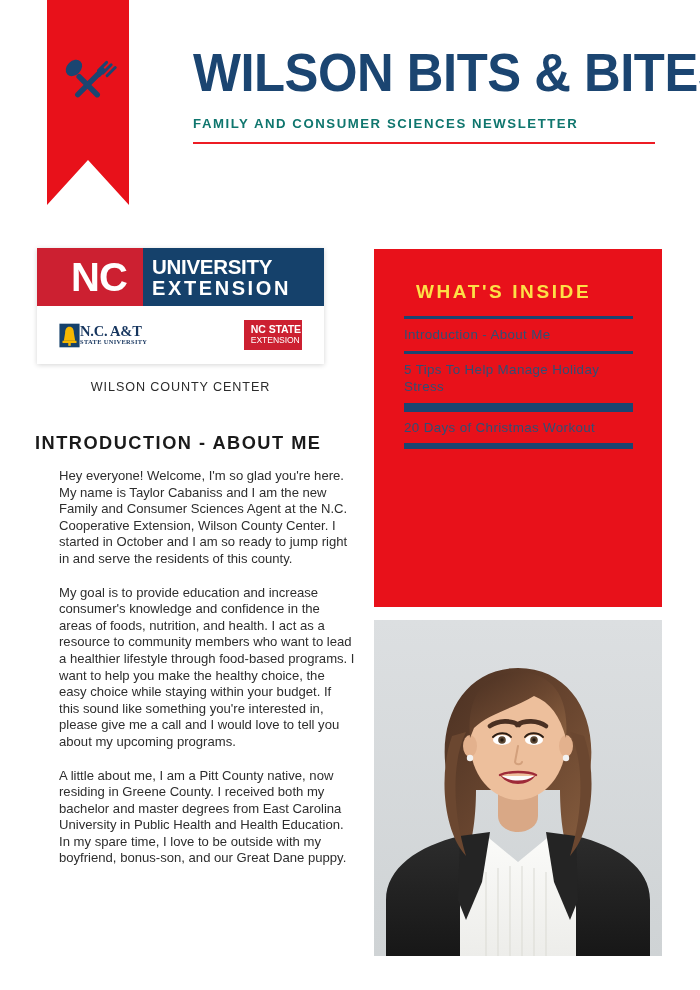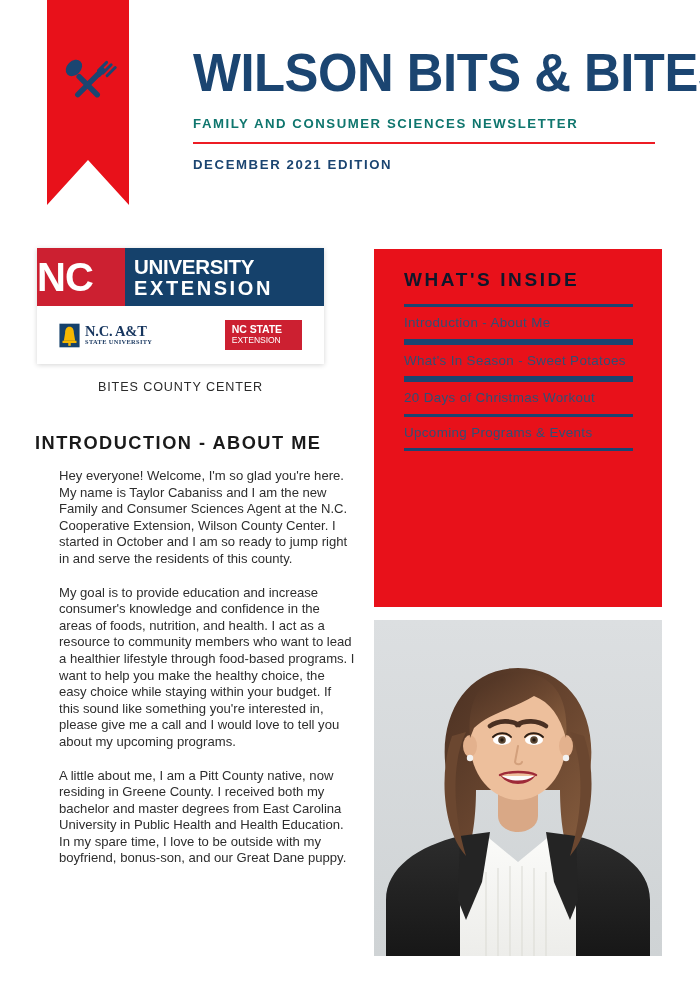--- a/index.html
+++ b/index.html
@@ -90,21 +90,22 @@
   }
   .ext-logo-top {
     display: flex;
     height: 58px;
   }
   .ext-nc {
     width: 88px;
     background: #CC2031;
     display: flex;
     align-items: center;
-    justify-content: flex-start;
+    justify-content: center;
+    padding-left: 18px;
   }
   .ext-nc span {
     color: #ffffff;
     font-size: 40px;
     font-weight: bold;
     letter-spacing: -1px;
     line-height: 1;
   }
   .ext-coop {
     flex: 1;
@@ -131,21 +132,20 @@
   .ext-logo-bottom {
     height: 58px;
     display: flex;
     align-items: center;
     padding: 0 22px;
     justify-content: space-between;
   }
   .ncat-lockup {
     display: flex;
     align-items: center;
-    gap: 5px;
   }
   .ncat-mark {
     width: 21px;
     height: 25px;
   }
   .ncat-text-l1 {
     font-family: "Liberation Serif", serif;
     font-size: 14.5px;
     font-weight: bold;
     color: #16355E;
@@ -155,21 +155,21 @@
   .ncat-text-l2 {
     font-family: "Liberation Serif", serif;
     font-size: 6.4px;
     font-weight: bold;
     color: #16355E;
     letter-spacing: 0.35px;
     line-height: 8px;
   }
   .ncstate-badge {
     background: #CC2031;
-    padding: 4px 20px 5px 7px;
+    padding: 4px 1px 5px 7px;
   }
   .ncstate-l1 {
     color: #ffffff;
     font-size: 10.5px;
     font-weight: bold;
     line-height: 11px;
     letter-spacing: -0.1px;
   }
   .ncstate-l2 {
     color: #ffffff;
@@ -217,24 +217,24 @@
   .inside-box {
     position: absolute;
     left: 374px; top: 249px;
     width: 288px;
     height: 358px;
     background: #E8111A;
     box-sizing: border-box;
     padding: 20px 22px 0 30px;
   }
   .inside-heading {
-    margin: 0;
+    margin: 12px;
     font-size: 19px;
     font-weight: bold;
-    color: #0f172a;
+    color: #fde047;
     letter-spacing: 2.6px;
   }
   .toc {
     margin-top: 13px;
   }
   .toc-rule {
     height: 3px;
     background: #1B4571;
     margin-right: 7px;
   }
@@ -278,21 +278,20 @@
         <rect x="50.2" y="11.0" width="3.0" height="15" rx="1.5" transform="rotate(45 51.7 18.5)"></rect>
         <rect x="54.4" y="13.8" width="3.0" height="15" rx="1.5" transform="rotate(45 55.9 21.3)"></rect>
       </g>
     </svg>
   </div>
 
   <div class="masthead">
     <h1 class="masthead-title">WILSON BITS &amp; BITES</h1>
     <div class="masthead-subtitle">FAMILY AND CONSUMER SCIENCES NEWSLETTER</div>
     <div class="masthead-rule"></div>
-    <div class="masthead-edition">DECEMBER 2021 EDITION</div>
   </div>
 
 </div>
 
 <div class="ext-logo">
   <div class="ext-logo-top">
     <div class="ext-nc">
       <span>NC</span>
     </div>
     <div class="ext-coop">
@@ -316,41 +315,40 @@
     </div>
 
     <div class="ncstate-badge">
       <div class="ncstate-l1">NC STATE</div>
       <div class="ncstate-l2">EXTENSION</div>
     </div>
 
   </div>
 </div>
 
-<div class="county-center">BITES COUNTY CENTER</div>
+<div class="county-center">WILSON COUNTY CENTER</div>
 
 <div class="inside-box">
   <h2 class="inside-heading">WHAT'S INSIDE</h2>
   <div class="toc">
 
     <div class="toc-rule"></div>
     <div class="toc-item">Introduction - About Me</div>
 
     <div class="toc-rule"></div>
-
-    <div class="toc-rule"></div>
-    <div class="toc-item">What's In Season - Sweet Potatoes</div>
+    <div class="toc-item">5 Tips To Help Manage Holiday Stress</div>
+
+    <div class="toc-rule"></div>
 
     <div class="toc-rule"></div>
 
     <div class="toc-rule"></div>
     <div class="toc-item">20 Days of Christmas Workout</div>
 
     <div class="toc-rule"></div>
-    <div class="toc-item">Upcoming Programs &amp; Events</div>
 
     <div class="toc-rule"></div>
 
   </div>
 </div>
 
 <div class="intro">
   <h2 class="intro-heading">INTRODUCTION - ABOUT ME</h2>
   <div class="intro-body">
     <p>Hey everyone! Welcome, I'm so glad you're here. My name is Taylor Cabaniss and I am the new Family and Consumer Sciences Agent at the N.C. Cooperative Extension, Wilson County Center. I started in October and I am so ready to jump right in and serve the residents of this county.</p>

